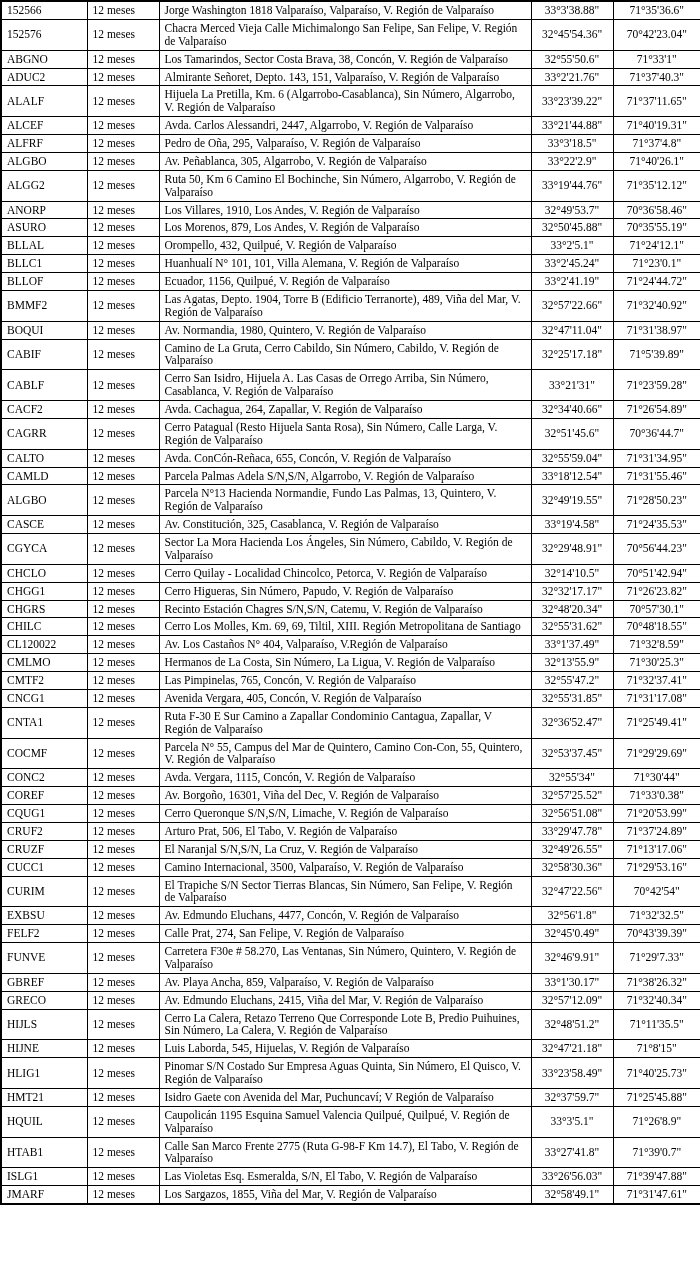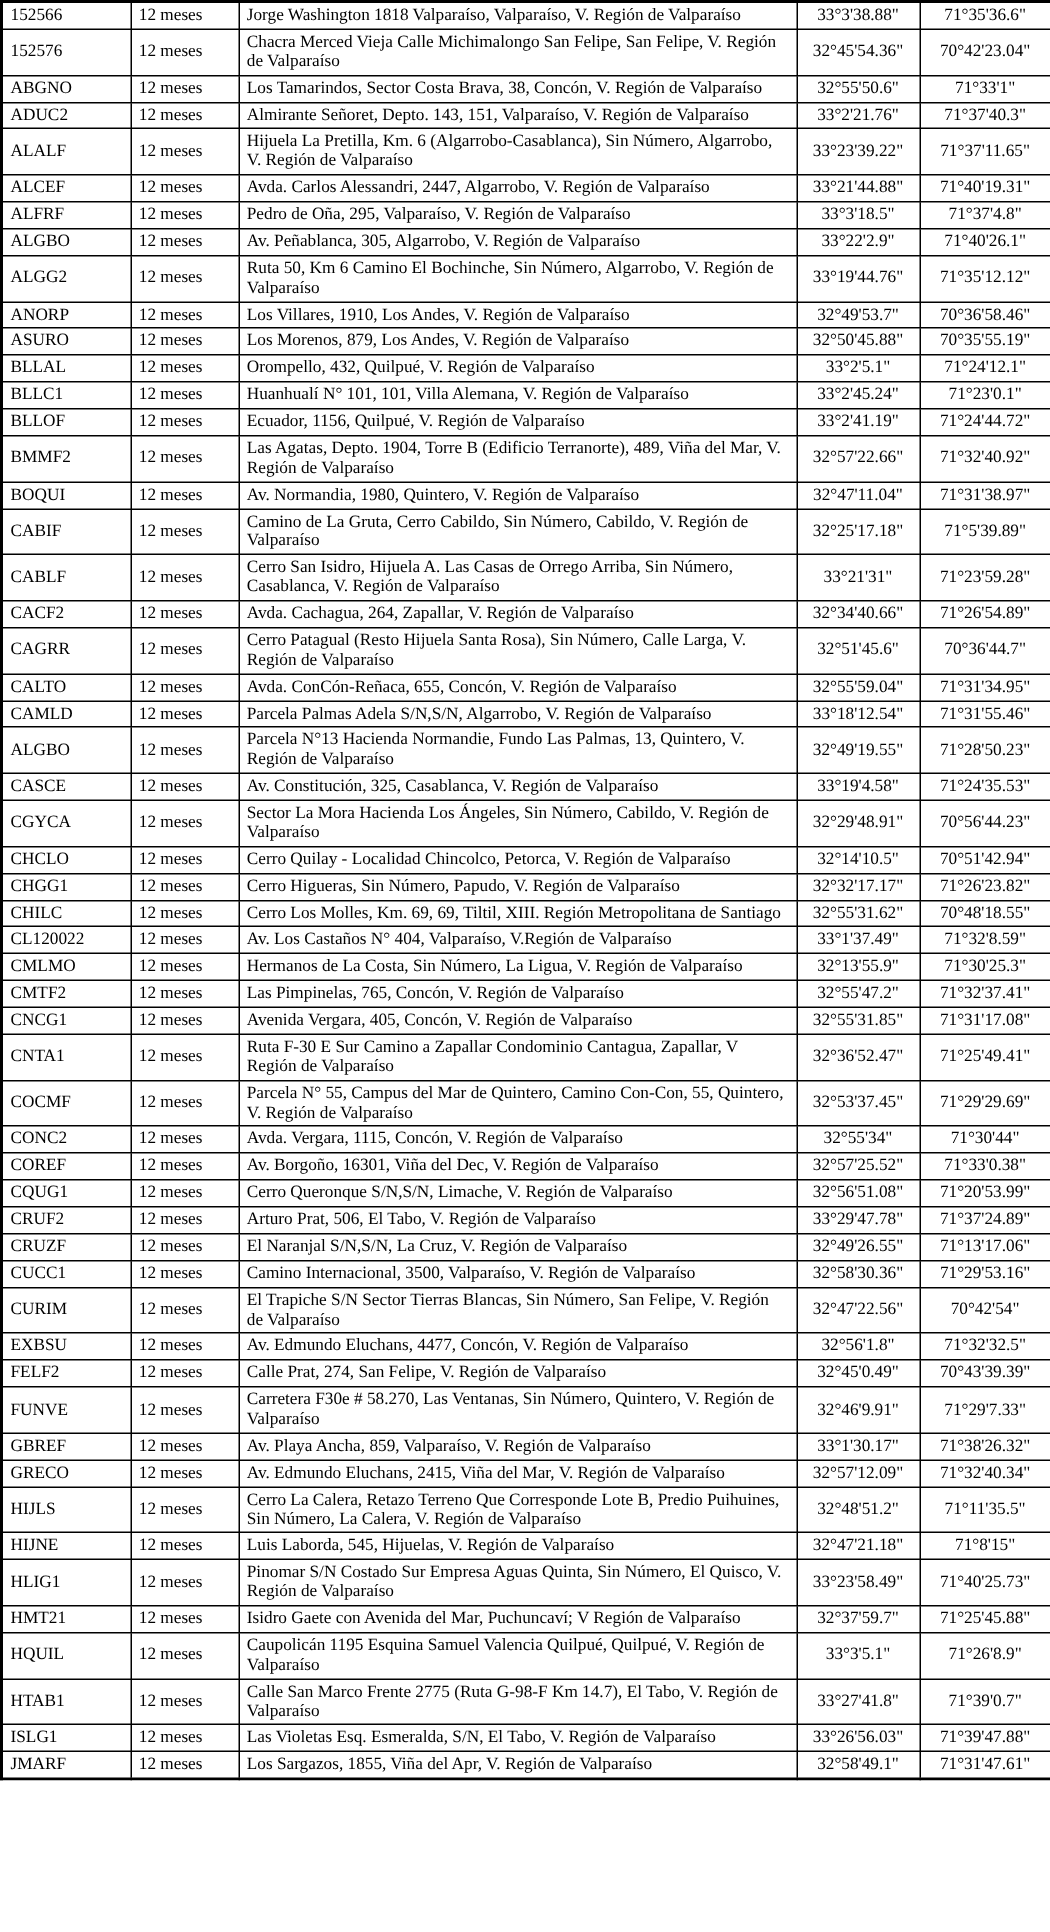--- a/index.html
+++ b/index.html
@@ -232,20 +232,27 @@
           <td class="c-lon">70°51'42.94"</td>
         </tr>
         <tr>
           <td class="c-code">CHGG1</td>
           <td class="c-period">12 meses</td>
           <td class="c-address">Cerro Higueras, Sin Número, Papudo, V. Región de Valparaíso</td>
           <td class="c-lat">32°32'17.17"</td>
           <td class="c-lon">71°26'23.82"</td>
         </tr>
         <tr>
+          <td class="c-code">CHGRS</td>
+          <td class="c-period">12 meses</td>
+          <td class="c-address">Recinto Estación Chagres S/N,S/N, Catemu, V. Región de Valparaíso</td>
+          <td class="c-lat">32°48'20.34"</td>
+          <td class="c-lon">70°57'30.1"</td>
+        </tr>
+        <tr>
           <td class="c-code">CHILC</td>
           <td class="c-period">12 meses</td>
           <td class="c-address">Cerro Los Molles, Km. 69, 69, Tiltil, XIII. Región Metropolitana de Santiago</td>
           <td class="c-lat">32°55'31.62"</td>
           <td class="c-lon">70°48'18.55"</td>
         </tr>
         <tr>
           <td class="c-code">CL120022</td>
           <td class="c-period">12 meses</td>
           <td class="c-address">Av. Los Castaños N° 404, Valparaíso, V.Región de Valparaíso</td>
@@ -416,19 +423,19 @@
         <tr>
           <td class="c-code">ISLG1</td>
           <td class="c-period">12 meses</td>
           <td class="c-address">Las Violetas Esq. Esmeralda, S/N, El Tabo, V. Región de Valparaíso</td>
           <td class="c-lat">33°26'56.03"</td>
           <td class="c-lon">71°39'47.88"</td>
         </tr>
         <tr>
           <td class="c-code">JMARF</td>
           <td class="c-period">12 meses</td>
-          <td class="c-address">Los Sargazos, 1855, Viña del Apr, V. Región de Valparaíso</td>
+          <td class="c-address">Los Sargazos, 1855, Viña del Mar, V. Región de Valparaíso</td>
           <td class="c-lat">32°58'49.1"</td>
           <td class="c-lon">71°31'47.61"</td>
         </tr>
       </tbody>
   </table>
 </div>
 
 </body></html>

